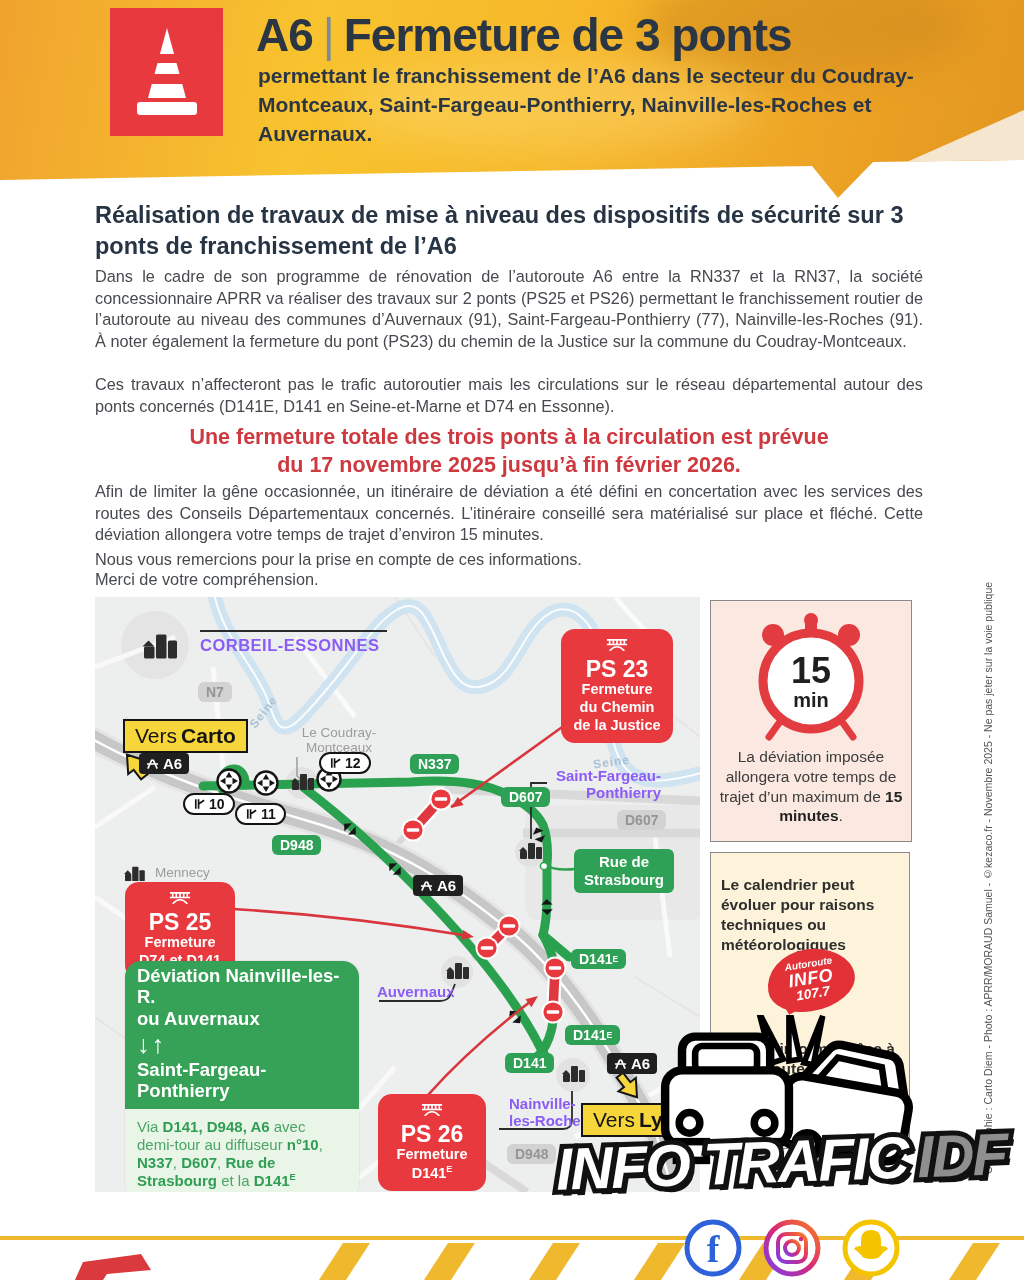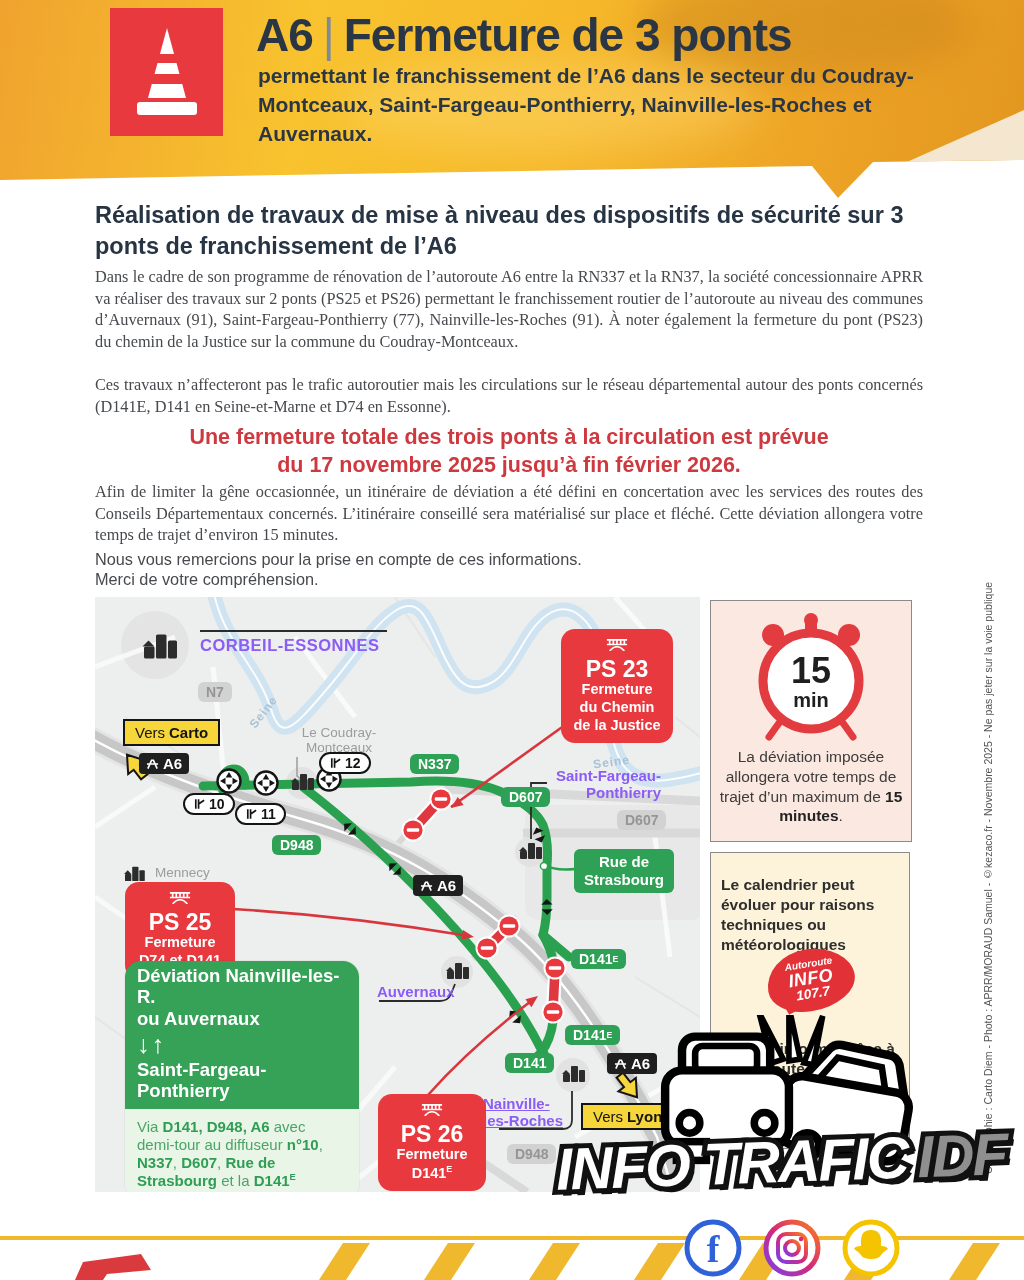--- a/index.html
+++ b/index.html
@@ -18,38 +18,38 @@
   .cone-card{position:absolute;left:110px;top:8px;width:113px;height:128px;background:#e8393f;}
   .cone-card svg{position:absolute;left:50%;top:50%;transform:translate(-50%,-50%);}
   .hdr-title{position:absolute;left:256px;top:8px;font-size:46px;font-weight:800;color:#2b3644;
        letter-spacing:-1px;white-space:nowrap;}
   .hdr-title .div{color:#7d8a99;font-weight:400;margin:0 10px;}
   .hdr-sub{position:absolute;left:258px;top:62px;width:695px;font-size:21px;line-height:1.38;
        font-weight:700;color:#2b3644;}
   
   .h2{position:absolute;left:95px;top:200px;width:810px;font-size:23.5px;line-height:1.3;
       font-weight:800;color:#273444;}
-  .para{position:absolute;left:95px;width:828px;font-size:16.3px;line-height:1.33;text-align:justify;color:#46494d;font-family:Liberation Serif, serif;}
+  .para{position:absolute;left:95px;width:828px;font-size:16.3px;line-height:1.33;text-align:justify;color:#46494d;}
   .p1{top:266px;} .p2{top:374px;} .p3{top:481px;}
   .p45{position:absolute;left:95px;top:549px;font-size:16.3px;line-height:1.25;color:#46494d;}
   .alert{position:absolute;left:95px;top:423px;width:828px;text-align:center;font-size:21.5px;
       line-height:1.32;font-weight:800;color:#ce3940;}
   
   .map{position:absolute;left:95px;top:597px;width:605px;height:595px;background:#edeeee;overflow:hidden;}
   .map svg.base{position:absolute;left:0;top:0;}
   .mlabel{position:absolute;white-space:nowrap;}
   .city{font-weight:700;color:#8b5cf6;font-size:15px;}
   .glabel{color:#9c9c9c;font-size:13.5px;font-weight:500;}
   .seine{color:#a9c3d6;font-size:12px;font-weight:600;letter-spacing:1px;}
   .bdg{position:absolute;display:inline-flex;align-items:center;justify-content:center;
        font-weight:700;border-radius:6px;white-space:nowrap;}
   .bdg.green{background:#2fa156;color:#fff;font-size:14px;padding:2px 8px;}
   .bdg.gray{background:#d2d2d2;color:#959595;font-size:14px;padding:2px 8px;}
   .bdg.black{background:#1f1f1f;color:#fff;font-size:15px;padding:2px 7px;gap:4px;border-radius:4px;}
-  .bdg.yellow{background:#f7d63b;color:#141414;font-size:15px;padding:3px 10px;border:2.5px solid #141414;
+  .bdg.yellow{background:#f7d63b;color:#141414;font-size:21px;padding:3px 10px;border:2.5px solid #141414;
        border-radius:0;font-weight:400;}
   .bdg.yellow b{font-weight:800;margin-left:4px;}
   .oval{position:absolute;display:inline-flex;align-items:center;justify-content:center;gap:3px;
        background:#fff;border:2.3px solid #141414;border-radius:11px;font-weight:800;font-size:14px;
        color:#141414;padding:1px 8px;}
   sup{font-size:.62em;}
   .ps{position:absolute;background:#e8393f;border-radius:14px;color:#fff;padding:8px 10px 9px;text-align:center;}
   .ps .pt{display:flex;align-items:center;justify-content:center;gap:6px;font-size:23px;font-weight:800;line-height:1.05;flex-direction:column;}
   .ps .pl{font-size:14.5px;font-weight:600;line-height:1.22;}
   .dev{position:absolute;left:30px;top:364px;width:234px;border-radius:16px;overflow:hidden;
@@ -287,21 +287,21 @@
     <div class="mlabel glabel" style="left:196px;top:128px;text-align:center;width:96px;">
       <div>Le Coudray-</div>
       <div>Montceaux</div>
     </div>
     <div class="mlabel glabel" style="left:60px;top:268px;">Mennecy</div>
     <div class="mlabel city" style="left:448px;top:170px;text-align:right;width:118px;">
       <div>Saint-Fargeau-</div>
       <div>Ponthierry</div>
     </div>
     <div class="mlabel city" style="left:282px;top:386px;">Auvernaux</div>
-    <div class="mlabel city" style="left:388px;top:498px;text-decoration:underline;">
+    <div class="mlabel city" style="left:414px;top:498px;">
       <div>Nainville-</div>
       <div>les-Roches</div>
     </div>
     <div class="mlabel seine" style="left:150px;top:108px;transform:rotate(-52deg);">Seine</div>
     <div class="mlabel seine" style="left:498px;top:158px;transform:rotate(-8deg);">Seine</div>
 
     <div class="bdg gray" style="left:103px;top:85px;">N7</div>
     <div class="bdg green" style="left:315px;top:157px;">N337</div>
     <div class="bdg green" style="left:177px;top:238px;">D948</div>
     <div class="bdg green" style="left:406px;top:190px;">D607</div>

